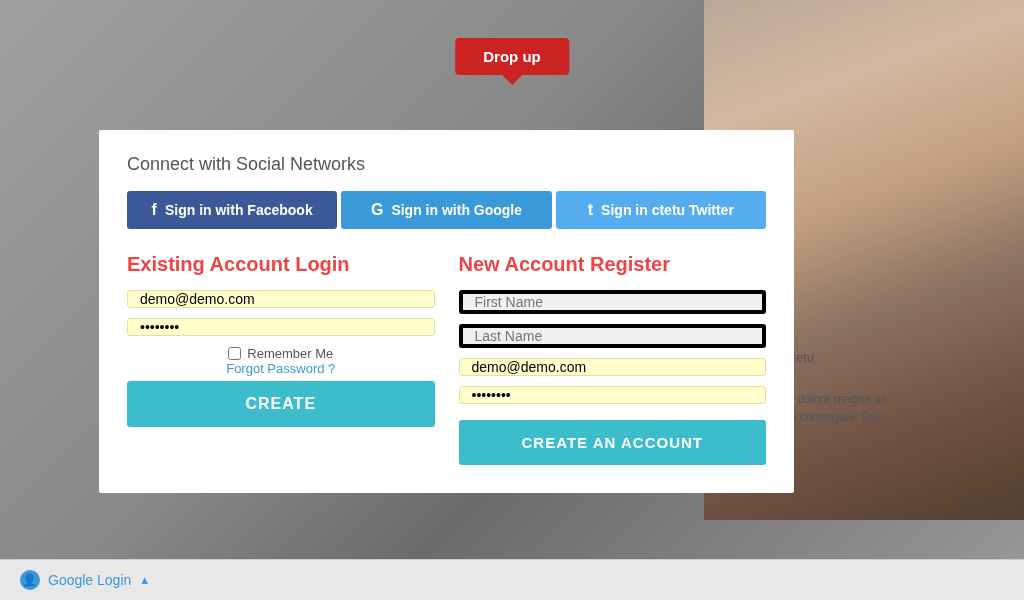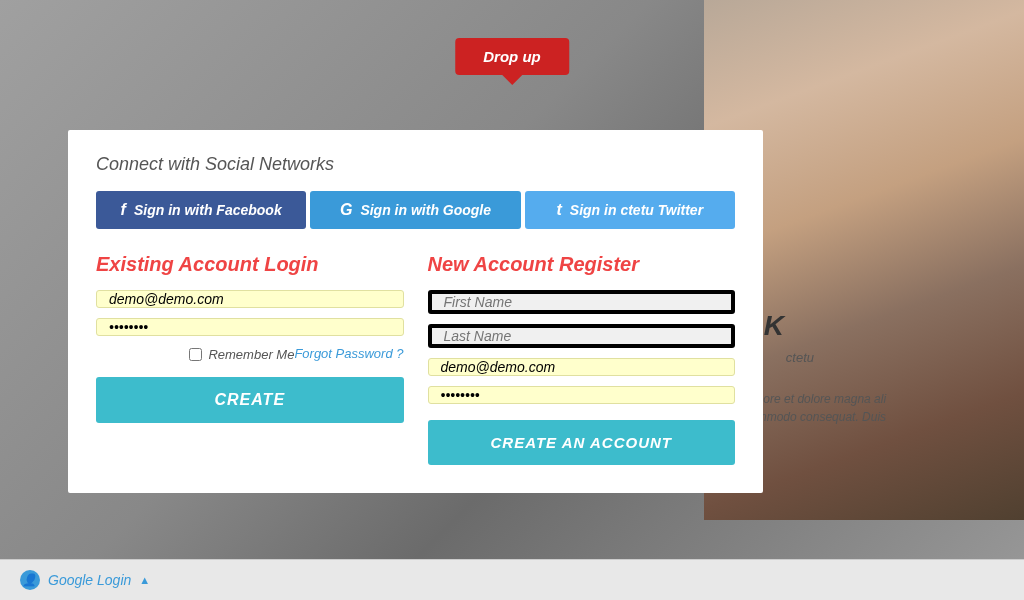--- a/index.html
+++ b/index.html
@@ -1,15 +1,15 @@
 <!DOCTYPE html>
 <html><head>
   <meta charset="utf-8">
   <style>
-    * { box-sizing: border-box; margin: 0; padding: 0; font-style: italic; }
+    * { box-sizing: border-box; margin: 0; padding: 0; }
     body {
       font-family: Arial, sans-serif;
       background: #c8c8c8;
       width: 1024px;
       height: 600px;
       overflow: hidden;
       position: relative;
     }
 
     
@@ -85,21 +85,21 @@
       transform: translateX(-50%);
       border-left: 10px solid transparent;
       border-right: 10px solid transparent;
       border-top: 10px solid #cc2222;
     }
 
     
     .modal {
       position: absolute;
       top: 130px;
-      left: 68px;
+      left: 99px;
       width: 695px;
       background: white;
       border-radius: 2px;
       padding: 24px 28px 28px 28px;
       z-index: 5;
     }
 
     .connect-heading {
       font-size: 18px;
       color: #555;
@@ -168,22 +168,23 @@
     }
     .input-gray {
       background: #f0f0f0;
       border: 4px solid #000000;
       color: #999;
     }
 
     .remember-row {
       display: flex;
       align-items: center;
-      justify-content: flex-end;
-      margin-bottom: 14px;
+      justify-content: flex-start;
+      margin-bottom: 3px;
+      flex-direction: column;
     }
     .remember-left {
       display: flex;
       align-items: center;
       gap: 6px;
       font-size: 13px;
       color: #555;
     }
     .forgot-link {
       font-size: 13px;

